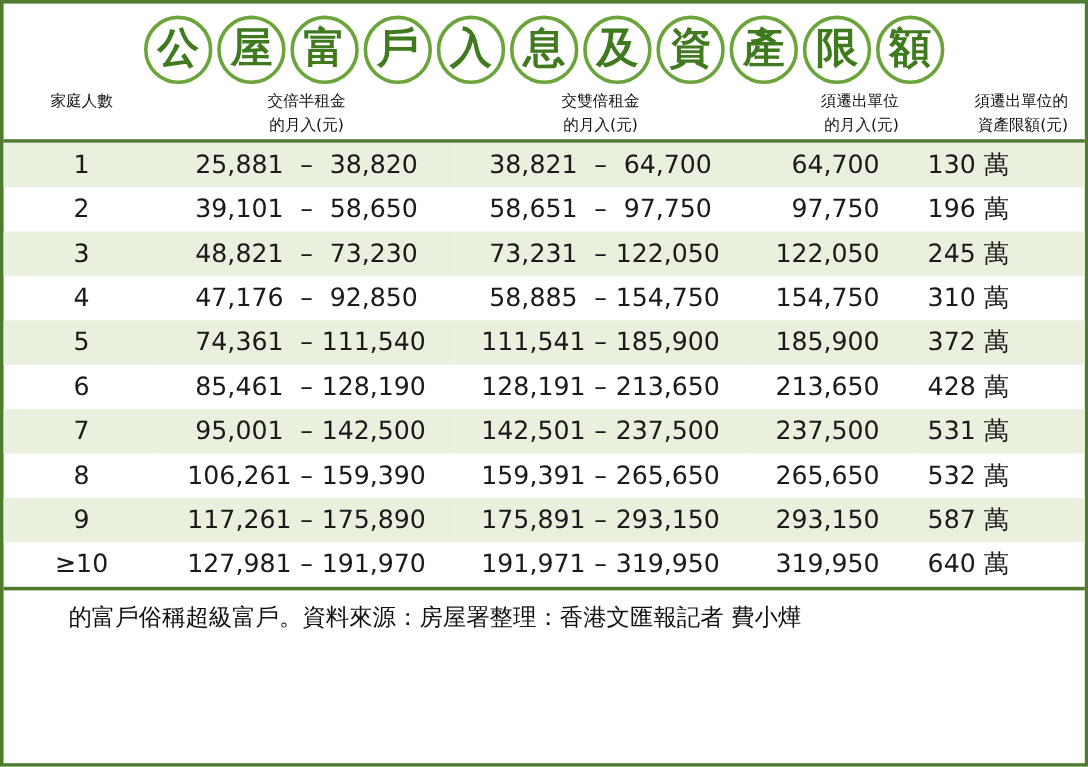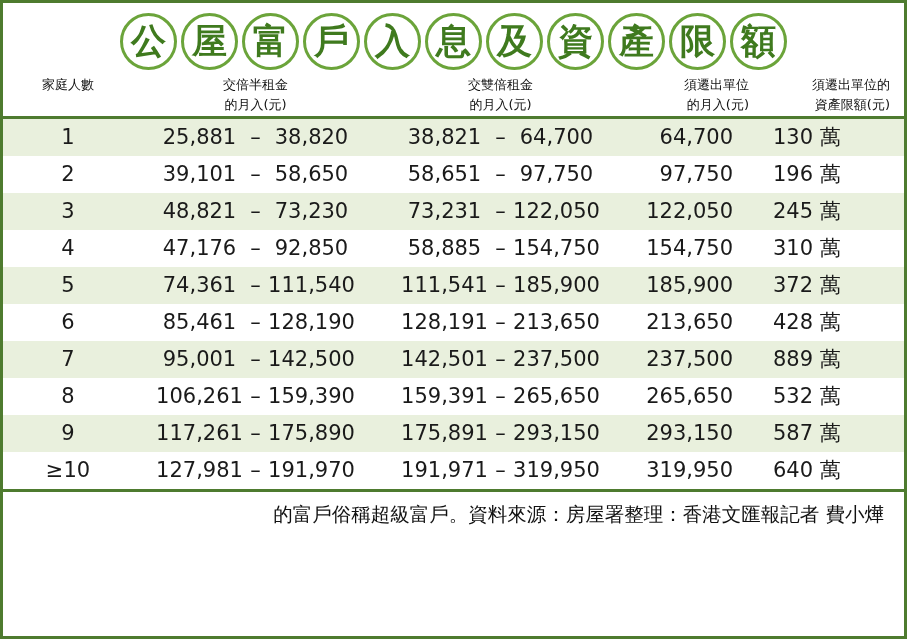--- a/index.html
+++ b/index.html
@@ -103,21 +103,21 @@
   }
   .footnote {
     padding: 8px 14px 0 14px;
     font-family: "DejaVu Sans", sans-serif;
     font-size: 19.5px;
     line-height: 1.55;
     color: #111;
   }
   .footnote .line2 {
     display: flex;
-    justify-content: flex-end;
+    justify-content: flex-start;
     padding: 0 6px 0 40px;
   }
 </style>
 </head>
 <body>
 
 <div class="infographic">
 
   <div class="title-bar">
     <span class="title-char">公</span>
@@ -244,21 +244,21 @@
 
       <tr class="row alt">
         <td class="size">7</td>
         <td class="range">
           <span class="lo">95,001</span><span class="dash">–</span><span class="hi">142,500</span>
         </td>
         <td class="range">
           <span class="lo">142,501</span><span class="dash">–</span><span class="hi">237,500</span>
         </td>
         <td class="single">237,500</td>
-        <td class="asset">889 萬</td>
+        <td class="asset">531 萬</td>
       </tr>
 
       <tr class="row">
         <td class="size">8</td>
         <td class="range">
           <span class="lo">106,261</span><span class="dash">–</span><span class="hi">159,390</span>
         </td>
         <td class="range">
           <span class="lo">159,391</span><span class="dash">–</span><span class="hi">265,650</span>
         </td>

